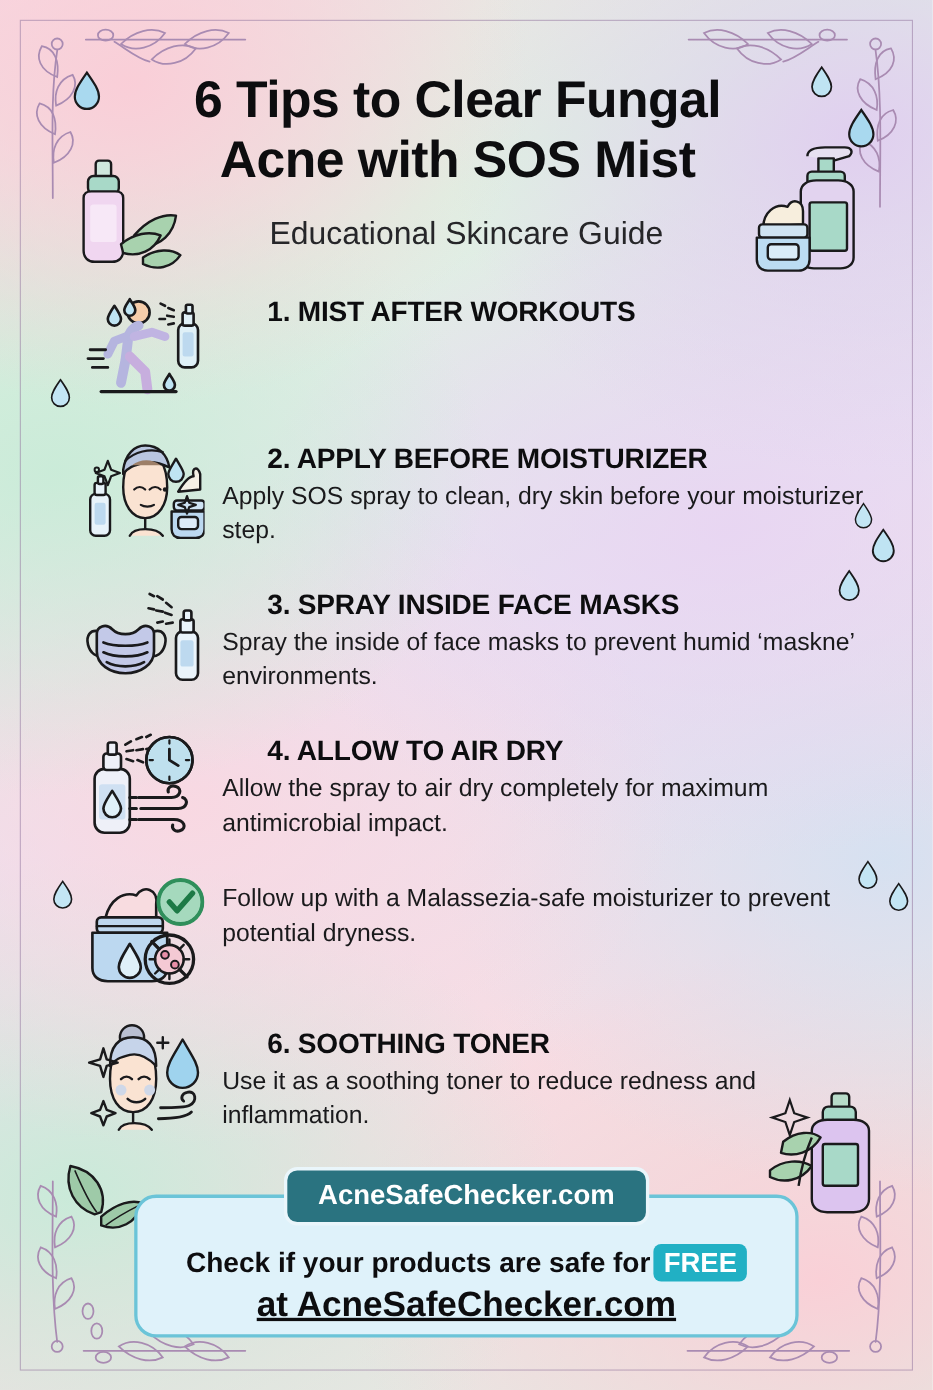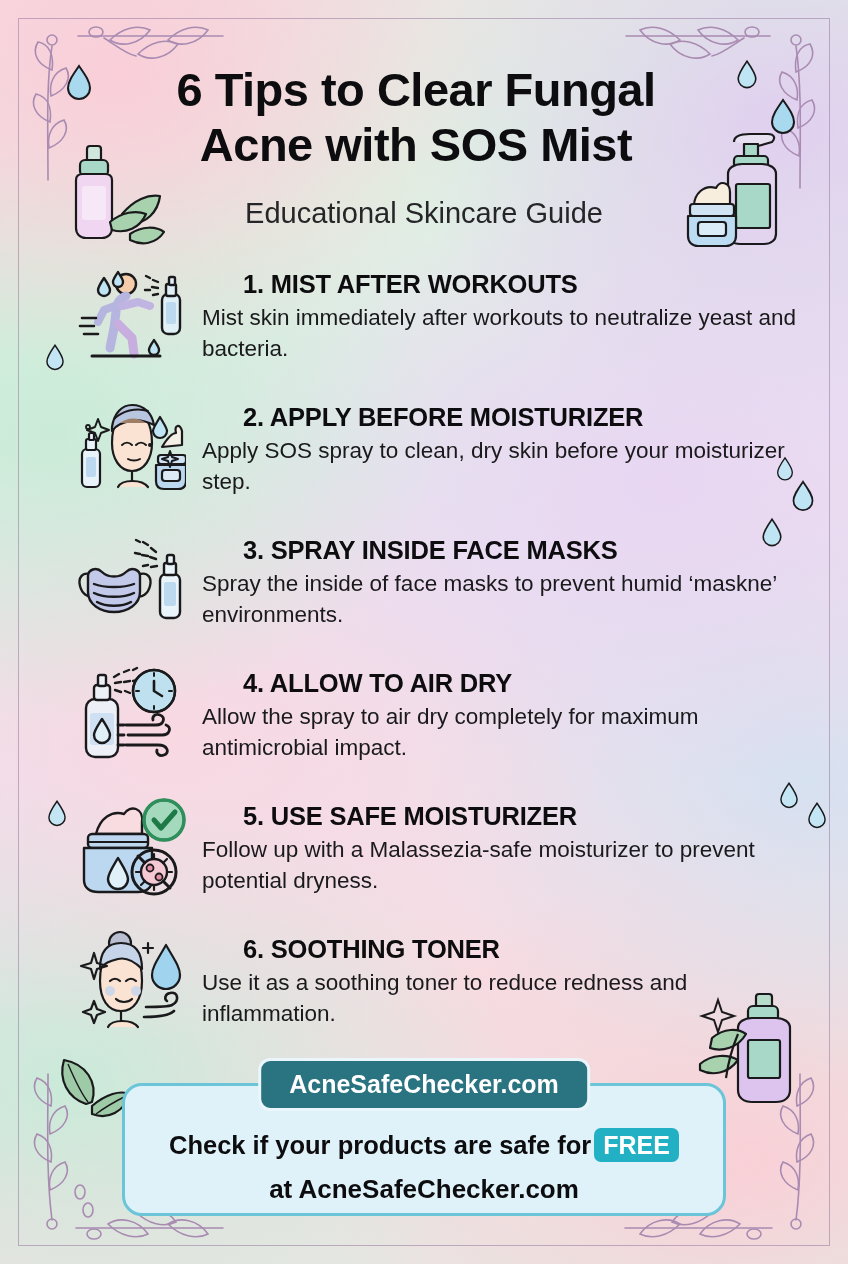--- a/index.html
+++ b/index.html
@@ -143,25 +143,26 @@
     color: #ffffff;
     font-weight: 700;
     font-size: 25px;
     padding: 1px 9px;
     border-radius: 7px;
     vertical-align: baseline;
     margin-left: 3px;
     text-align: center;
   }
   .cta-line2 {
-    font-size: 26px;
+    font-size: 32px;
     font-weight: 700;
     color: #0d0d0f;
     line-height: 1.3;
-    margin-top: 11px;
+    margin-top: 0;
+    text-decoration: underline;
   }
 
   
   .deco { position: absolute; pointer-events: none; }
 </style>
 </head>
 <body>
 
 <div id="poster">
 
@@ -341,21 +342,20 @@
               <path d="M84 18 L79 16 M84 24 L78 23 M84 30 L79 31 M76 14 L72 12 M76 26 L71 26"></path>
             </g>
             <path d="M30 14 C34 20 36 23 36 26 A6 6 0 0 1 24 26 C24 23 26 20 30 14Z" fill="#bfe4f3"></path>
             <path d="M44 8 C47 13 49 15 49 18 A5 5 0 0 1 39 18 C39 15 41 13 44 8Z" fill="#bfe4f3"></path>
             <path d="M80 76 C83 81 85 83 85 86 A5 5 0 0 1 75 86 C75 83 77 81 80 76Z" fill="#bfe4f3"></path>
           </g>
         </svg>
       </div>
       <div class="tip-body">
         <div class="tip-title">1. MIST AFTER WORKOUTS</div>
-        <div class="tip-text">Mist skin immediately after workouts to neutralize yeast and bacteria.</div>
       </div>
     </div>
 
     <div class="tip">
       <div class="tip-icon">
         <svg width="112" height="104" viewBox="0 0 112 104">
           <g stroke="#1a1a1c" stroke-width="2.2" stroke-linecap="round" stroke-linejoin="round">
             <path d="M38 46 C38 26 46 14 58 14 C70 14 78 26 78 46 C78 62 70 74 58 74 C46 74 38 62 38 46Z" fill="#fae3d2"></path>
             <path d="M38 30 C40 16 48 8 58 8 C70 8 78 16 80 28 C72 24 64 22 56 24 C48 26 42 28 38 34Z" fill="#b9c6e0"></path>
             <path d="M40 22 C48 14 62 10 74 14" fill="none" stroke-width="2"></path>
@@ -461,21 +461,20 @@
             <circle cx="80" cy="76" r="13" fill="#f4c9d4"></circle>
             <g stroke-width="2.2">
               <path d="M80 63 L80 58 M80 89 L80 94 M67 76 L62 76 M93 76 L98 76 M71 67 L67 63 M89 85 L93 89 M71 85 L67 89 M89 67 L93 63"></path>
             </g>
             <circle cx="76" cy="72" r="3.5" fill="#e88fa8" stroke-width="1.8"></circle>
             <circle cx="85" cy="81" r="3.5" fill="#e88fa8" stroke-width="1.8"></circle>
           </g>
         </svg>
       </div>
       <div class="tip-body">
-        <div class="tip-title">5. USE SAFE MOISTURIZER</div>
         <div class="tip-text">Follow up with a Malassezia-safe moisturizer to prevent potential dryness.</div>
       </div>
     </div>
 
     <div class="tip">
       <div class="tip-icon">
         <svg width="112" height="104" viewBox="0 0 112 104">
           <g stroke="#1a1a1c" stroke-width="2.2" stroke-linecap="round" stroke-linejoin="round">
             <circle cx="46" cy="14" r="11" fill="#b9bfd1"></circle>
             <path d="M26 52 C26 30 34 18 47 18 C60 18 68 30 68 52 C68 70 60 82 47 82 C34 82 26 70 26 52Z" fill="#fae3d2"></path>

